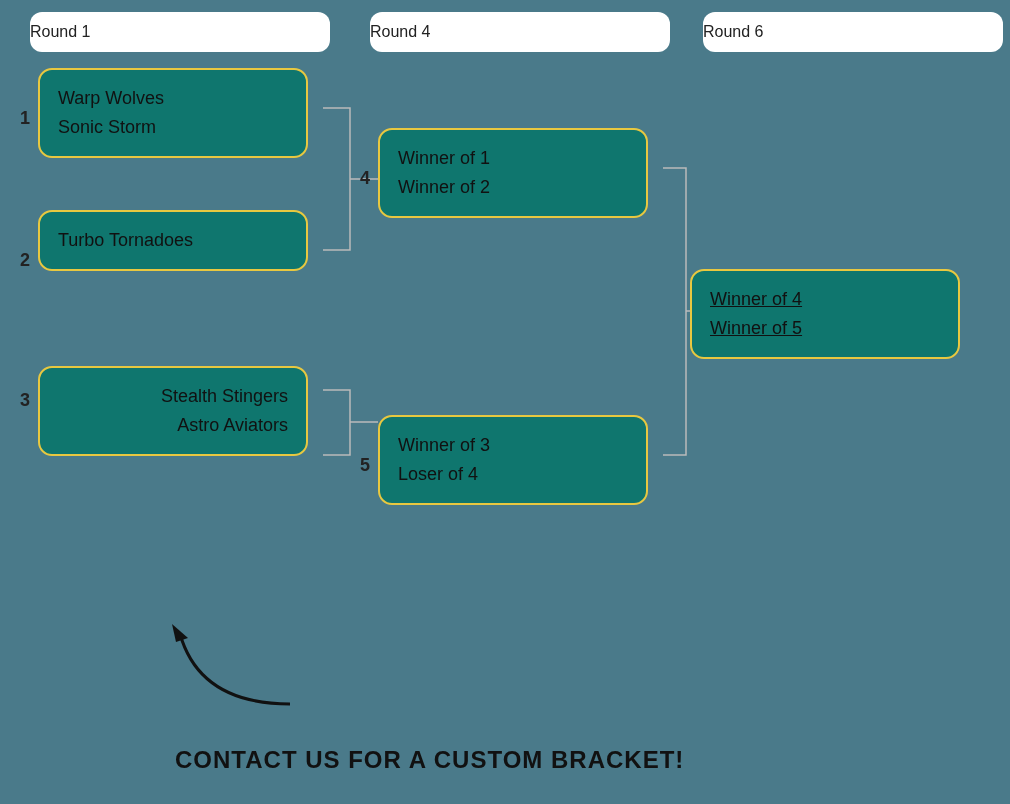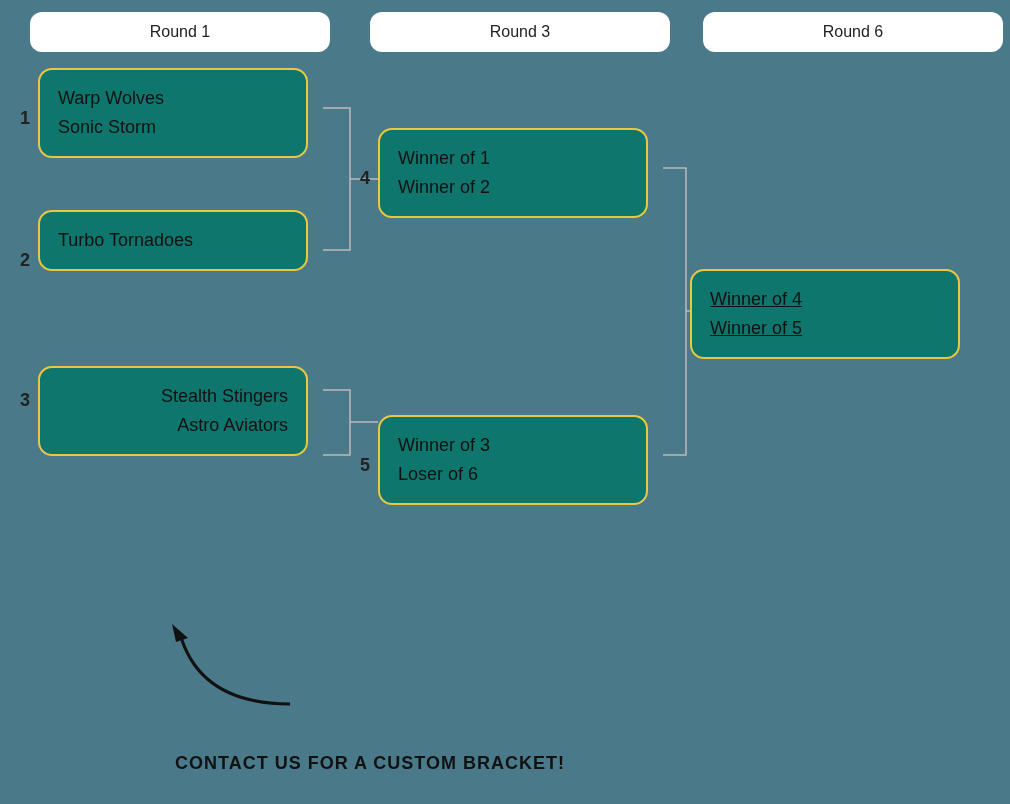--- a/index.html
+++ b/index.html
@@ -19,21 +19,20 @@
       height: 100%;
     }
 
     
     .round-header {
       position: absolute;
       background: white;
       border-radius: 12px;
       display: flex;
       align-items: center;
-      justify-content: center;
       font-size: 16px;
       color: #222;
       top: 12px;
       height: 40px;
       width: 300px;
     }
 
     .round1-header { left: 30px; }
     .round2-header { left: 370px; }
     .round3-header { left: 703px; }
@@ -79,21 +78,21 @@
       left: 120px;
       width: 200px;
       height: 100px;
       pointer-events: none;
     }
 
     .cta-text {
       position: absolute;
       bottom: 30px;
       left: 175px;
-      font-size: 18px;
+      font-size: 24px;
       font-weight: 900;
       color: #111;
       font-family: 'Arial Black', Arial, sans-serif;
       text-transform: uppercase;
       letter-spacing: 1px;
     }
   </style>
 </head>
 <body>
 
@@ -109,21 +108,21 @@
 
     <path d="M663,168 H686 V455 H663" fill="none" stroke="#bbb" stroke-width="1.5"></path>
     <line x1="686" y1="311" x2="710" y2="311" stroke="#bbb" stroke-width="1.5"></line>
   </svg>
 
   <div class="round-header round1-header">
     <span>Round 1</span>
   </div>
 
   <div class="round-header round2-header">
-    <span>Round 3</span>
+    <span>Round 4</span>
   </div>
 
   <div class="round-header round3-header">
     <span>Round 6</span>
   </div>
 
   <div class="match-num" style="top:108px; left:20px;">
     <span>1</span>
   </div>
   <div class="match-box" style="top:68px; left:38px;">
@@ -152,21 +151,21 @@
   <div class="match-box" style="top:128px; left:378px;">
     <span class="team1">Winner of 1</span>
     <span class="team2">Winner of 2</span>
   </div>
 
   <div class="match-num" style="top:455px; left:360px;">
     <span>5</span>
   </div>
   <div class="match-box" style="top:415px; left:378px;">
     <span class="team1">Winner of 3</span>
-    <span class="team2">Loser of  6</span>
+    <span class="team2">Loser of  4</span>
   </div>
 
   <div class="match-num" style="top:309px; left:692px;">
     <span>6</span>
   </div>
   <div class="match-box" style="top:269px; left:690px;text-decoration:underline;">
     <span class="team1">Winner of 4</span>
     <span class="team2">Winner of 5</span>
   </div>
 

